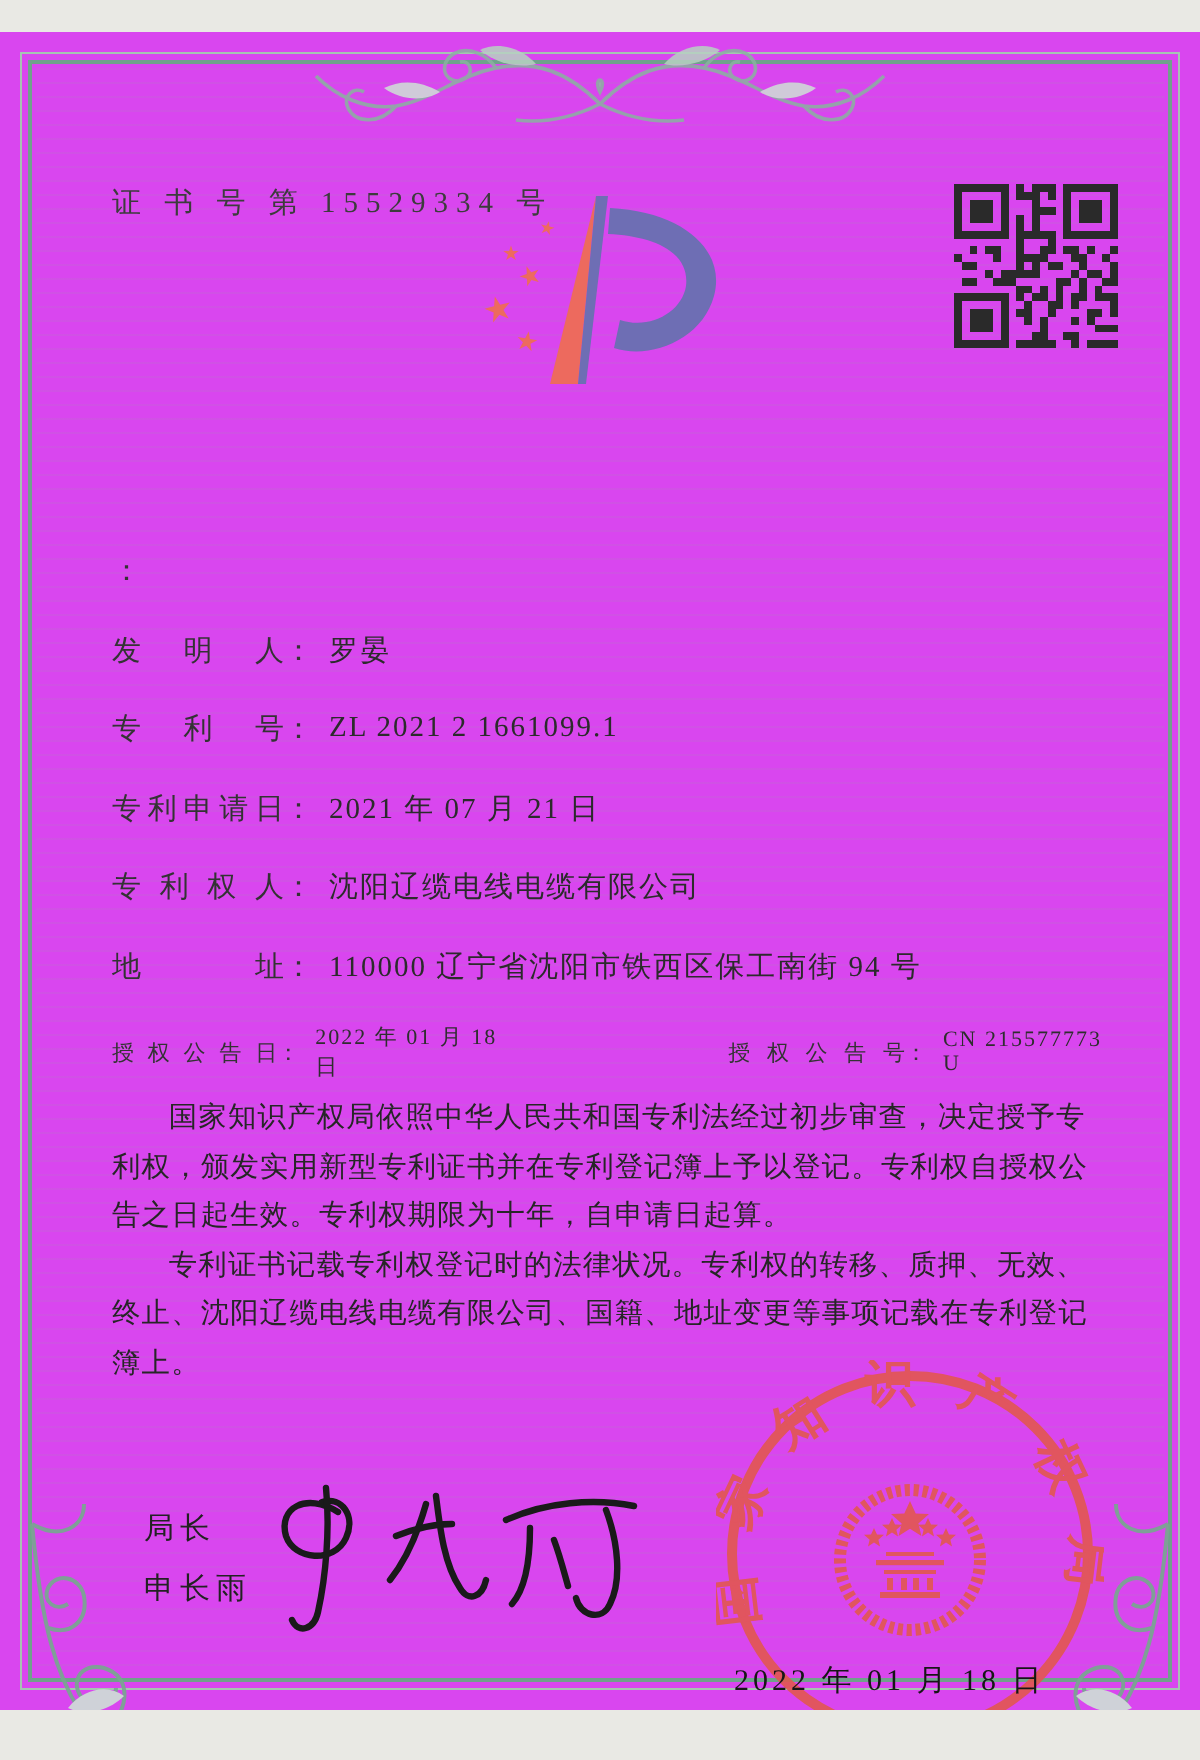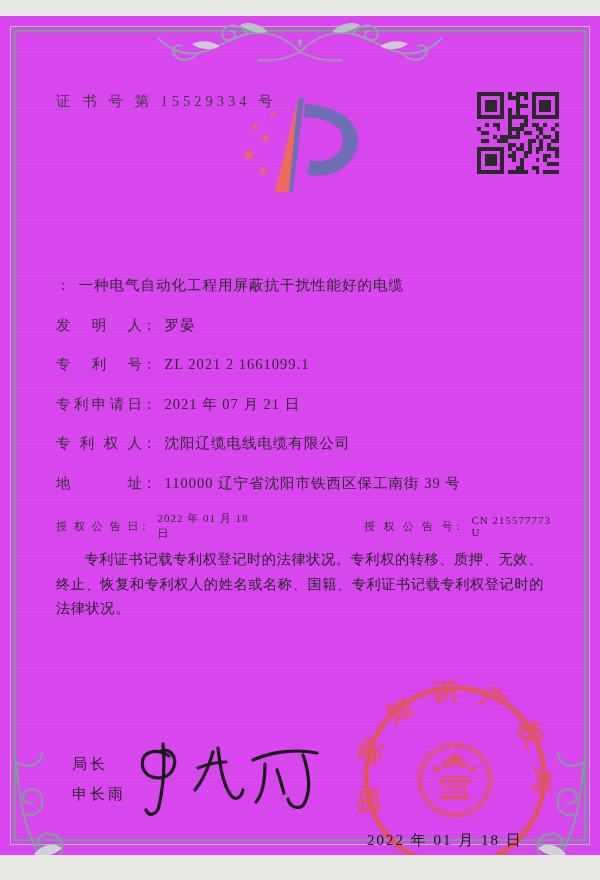--- a/index.html
+++ b/index.html
@@ -240,21 +240,20 @@
       <rect x="17" y="20" width="1" height="1"></rect>
       <rect x="18" y="20" width="1" height="1"></rect>
       <rect x="19" y="20" width="1" height="1"></rect>
       <rect x="20" y="20" width="1" height="1"></rect>
     </svg>
 
 
   <div class="fields">
     <div class="field-row">
         <span class="f-colon">：</span>
-        <span class="f-value">一种电气自动化工程用屏蔽抗干扰性能好的电缆</span>
     </div>
     <div class="field-row">
       <span class="f-label">发明人</span>
         <span class="f-colon">：</span>
         <span class="f-value">罗晏</span>
     </div>
     <div class="field-row">
       <span class="f-label">专利号</span>
         <span class="f-colon">：</span>
         <span class="f-value">ZL 2021 2 1661099.1</span>
@@ -265,39 +264,40 @@
         <span class="f-value">2021 年 07 月 21 日</span>
     </div>
     <div class="field-row">
       <span class="f-label">专利权人</span>
         <span class="f-colon">：</span>
         <span class="f-value">沈阳辽缆电线电缆有限公司</span>
     </div>
     <div class="field-row">
       <span class="f-label">地址</span>
         <span class="f-colon">：</span>
-        <span class="f-value">110000 辽宁省沈阳市铁西区保工南街 39 号</span>
+        <span class="f-value">110000 辽宁省沈阳市铁西区保工南街 94 号</span>
     </div>
   </div>
 
   <div class="grant-row">
     <div class="grant-pair">
       <span class="f-label">授权公告日</span>
         <span class="f-colon">：</span>
         <span class="f-value">2022 年 01 月 18 日</span>
     </div>
     <div class="grant-pair second">
       <span class="f-label" style="width:92px">授权公告号</span>
         <span class="f-colon">：</span>
         <span class="f-value">CN 215577773 U</span>
     </div>
   </div>
 
   <div class="paras">
-    <p>专利证书记载专利权登记时的法律状况。专利权的转移、质押、无效、终止、恢复和专利权人的姓名或名称、国籍、专利证书记载专利权登记时的法律状况。</p>
+    <p>国家知识产权局依照中华人民共和国专利法经过初步审查，决定授予专利权，颁发实用新型专利证书并在专利登记簿上予以登记。专利权自授权公告之日起生效。专利权期限为十年，自申请日起算。</p>
+    <p>专利证书记载专利权登记时的法律状况。专利权的转移、质押、无效、终止、沈阳辽缆电线电缆有限公司、国籍、地址变更等事项记载在专利登记簿上。</p>
   </div>
 
   <div class="signer">
     <div>局长</div>
     <div>申长雨</div>
   </div>
 
   <svg class="signature" viewBox="0 0 215 92">
     <g stroke="#1a1a1a" stroke-width="3.2" fill="none" stroke-linecap="round" stroke-linejoin="round">
       <path d="M44,18 C28,8 14,16 18,30 C22,42 42,44 48,31 C53,20 46,10 36,13"></path>

